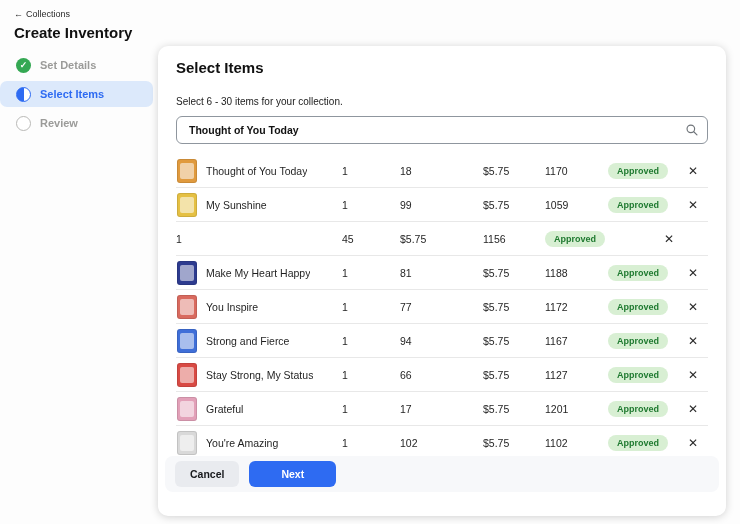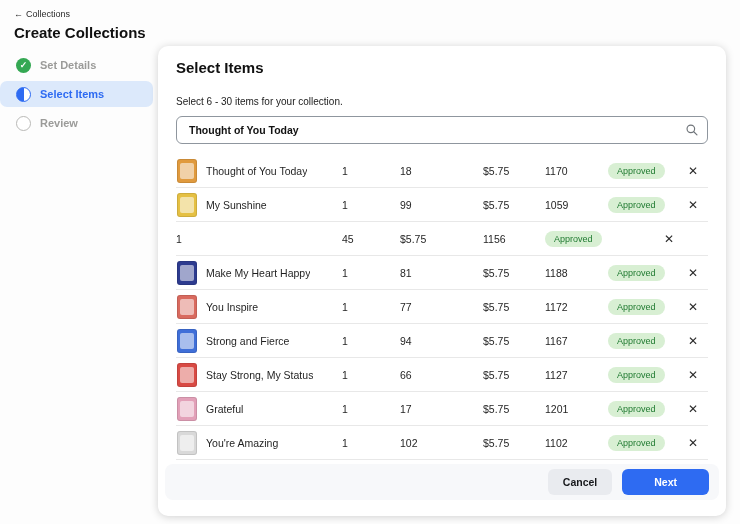--- a/index.html
+++ b/index.html
@@ -78,52 +78,52 @@
     width: 20px; height: 24px; border-radius: 3px; flex: 0 0 20px;
     position: relative; box-shadow: inset 0 0 0 1px rgba(0,0,0,0.10);
   }
   .thumb::after {
     content: ""; position: absolute; left: 3px; right: 3px; top: 4px; bottom: 4px;
     background: rgba(255,255,255,0.55); border-radius: 2px;
   }
   .badge {
     display: inline-block;
     background: var(--badge-bg, #d8efd3); color: var(--badge-text, #1f7a30);
-    font-size: 9px; font-weight: 400; padding: 3px 9px; border-radius: 9px;
+    font-size: 9px; font-weight: 700; padding: 3px 9px; border-radius: 9px;
   }
   .remove {
     justify-self: end; margin-right: 8px;
     background: none; border: none; cursor: pointer;
     font-size: 12px; color: #2a2a2a; line-height: 1; padding: 2px;
   }
 
   
   .footer {
-    position: absolute; left: 7px; right: 7px; bottom: 16px; height: 36px;
+    position: absolute; left: 7px; right: 7px; bottom: 24px; height: 36px;
     background: #f7f8fa; border-radius: 8px;
-    display: flex; align-items: center; justify-content: flex-end; gap: 10px;
+    display: flex; align-items: center; justify-content: flex-start; gap: 10px;
     padding: 0 10px;
   }
   .btn {
     border: none; border-radius: 6px; cursor: pointer;
     font-family: "Liberation Sans", sans-serif;
     font-size: 10.5px; font-weight: 700; padding: 8px 15px; line-height: 1;
   }
   .btn-cancel { background: var(--cancel-bg, #e9ebef); color: #16181b; }
   .btn-next { background: var(--accent-blue, #2e6bf2); color: #ffffff; padding: 8px 32px; }
 </style>
 </head>
 <body>
 
 <div class="topbar">
   <div class="breadcrumb">
     <span>←</span>
     <span>Collections</span>
   </div>
-  <div class="page-title">Create Collections</div>
+  <div class="page-title">Create Inventory</div>
 </div>
 
 <div class="stepper">
   <div class="step complete">
     <span class="step-icon complete">✓</span>
     <span>Set Details</span>
   </div>
   <div class="step current">
     <span class="step-icon current"></span>
     <span>Select Items</span>

